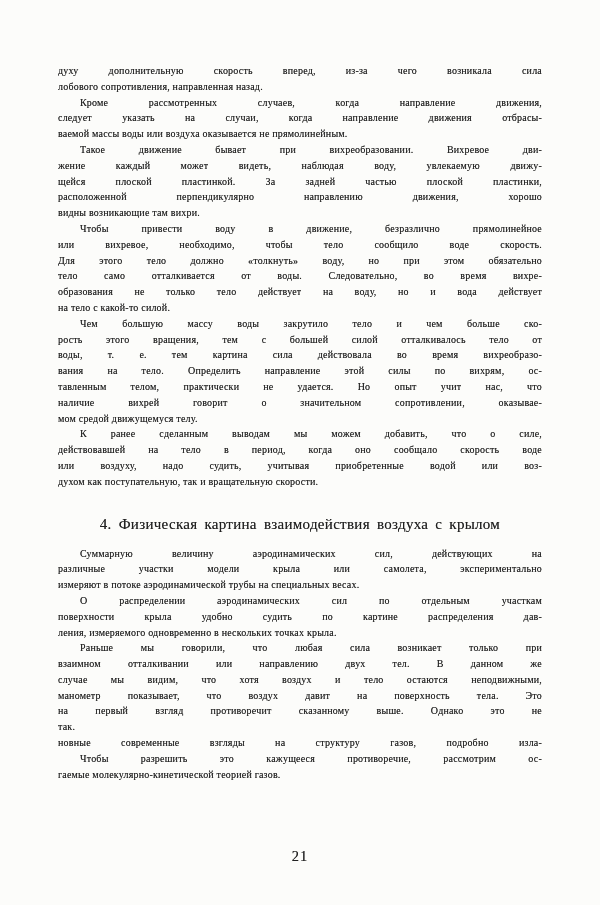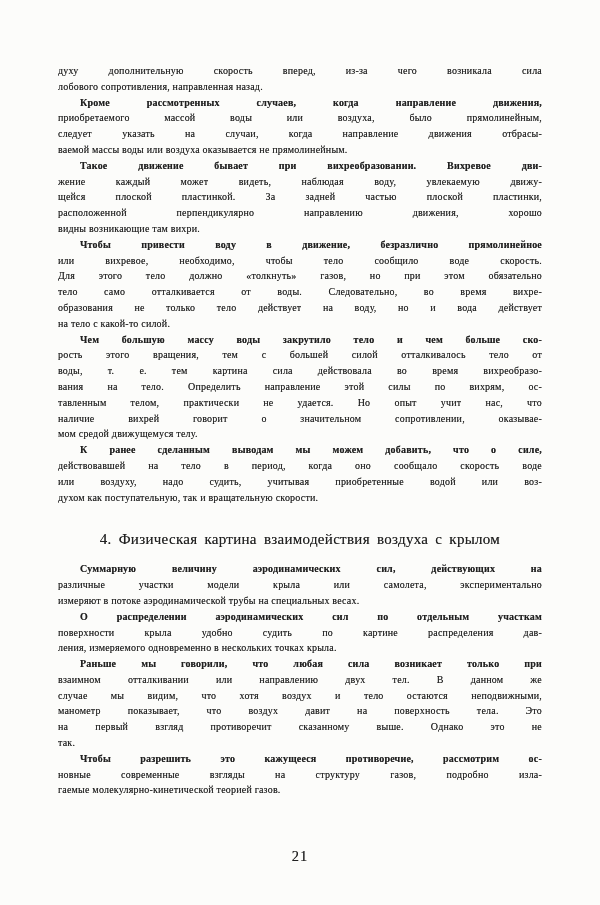--- a/index.html
+++ b/index.html
@@ -32,21 +32,20 @@
     letter-spacing: 0.2px;
     text-shadow: 0 0 0.4px rgba(20,20,20,0.55);
     overflow: hidden;
   }
   .line.last {
     text-align: center;
     text-align-last: left;
   }
   .line.indent {
     text-indent: 22px;
-    font-weight: bold;
   }
   .block.heading {
     margin: 26px 0 13px 0;
   }
   .block.heading .line {
     font-weight: normal;
     font-size: 15px;
     line-height: 17px;
     height: 17px;
     text-align: right;
@@ -70,35 +69,34 @@
 <body>
 
 <div class="page">
   <div class="text-column">
       <div class="block paragraph">
         <div class="line">духу дополнительную скорость вперед, из-за чего возникала сила</div>
         <div class="line last">лобового сопротивления, направленная назад.</div>
       </div>
       <div class="block paragraph">
         <div class="line indent">Кроме рассмотренных случаев, когда направление движения,</div>
-        <div class="line">приобретаемого массой воды или воздуха, было прямолинейным,</div>
         <div class="line">следует указать на случаи, когда направление движения отбрасы-</div>
         <div class="line last">ваемой массы воды или воздуха оказывается не прямолинейным.</div>
       </div>
       <div class="block paragraph">
         <div class="line indent">Такое движение бывает при вихреобразовании. Вихревое дви-</div>
         <div class="line">жение каждый может видеть, наблюдая воду, увлекаемую движу-</div>
         <div class="line">щейся плоской пластинкой. За задней частью плоской пластинки,</div>
         <div class="line">расположенной перпендикулярно направлению движения, хорошо</div>
         <div class="line last">видны возникающие там вихри.</div>
       </div>
       <div class="block paragraph">
         <div class="line indent">Чтобы привести воду в движение, безразлично прямолинейное</div>
         <div class="line">или вихревое, необходимо, чтобы тело сообщило воде скорость.</div>
-        <div class="line">Для этого тело должно «толкнуть» газов, но при этом обязательно</div>
+        <div class="line">Для этого тело должно «толкнуть» воду, но при этом обязательно</div>
         <div class="line">тело само отталкивается от воды. Следовательно, во время вихре-</div>
         <div class="line">образования не только тело действует на воду, но и вода действует</div>
         <div class="line last">на тело с какой-то силой.</div>
       </div>
       <div class="block paragraph">
         <div class="line indent">Чем большую массу воды закрутило тело и чем больше ско-</div>
         <div class="line">рость этого вращения, тем с большей силой отталкивалось тело от</div>
         <div class="line">воды, т. е. тем картина сила действовала во время вихреобразо-</div>
         <div class="line">вания на тело. Определить направление этой силы по вихрям, ос-</div>
         <div class="line">тавленным телом, практически не удается. Но опыт учит нас, что</div>
@@ -126,19 +124,19 @@
       </div>
       <div class="block paragraph">
         <div class="line indent">Раньше мы говорили, что любая сила возникает только при</div>
         <div class="line">взаимном отталкивании или направлению двух тел. В данном же</div>
         <div class="line">случае мы видим, что хотя воздух и тело остаются неподвижными,</div>
         <div class="line">манометр показывает, что воздух давит на поверхность тела. Это</div>
         <div class="line">на первый взгляд противоречит сказанному выше. Однако это не</div>
         <div class="line last">так.</div>
       </div>
       <div class="block paragraph">
+        <div class="line">новные современные взгляды на структуру газов, подробно изла-</div>
         <div class="line indent">Чтобы разрешить это кажущееся противоречие, рассмотрим ос-</div>
-        <div class="line">новные современные взгляды на структуру газов, подробно изла-</div>
         <div class="line last">гаемые молекулярно-кинетической теорией газов.</div>
       </div>
     </div>
   <div class="page-number">21</div>
 </div>
 
 </body></html>

